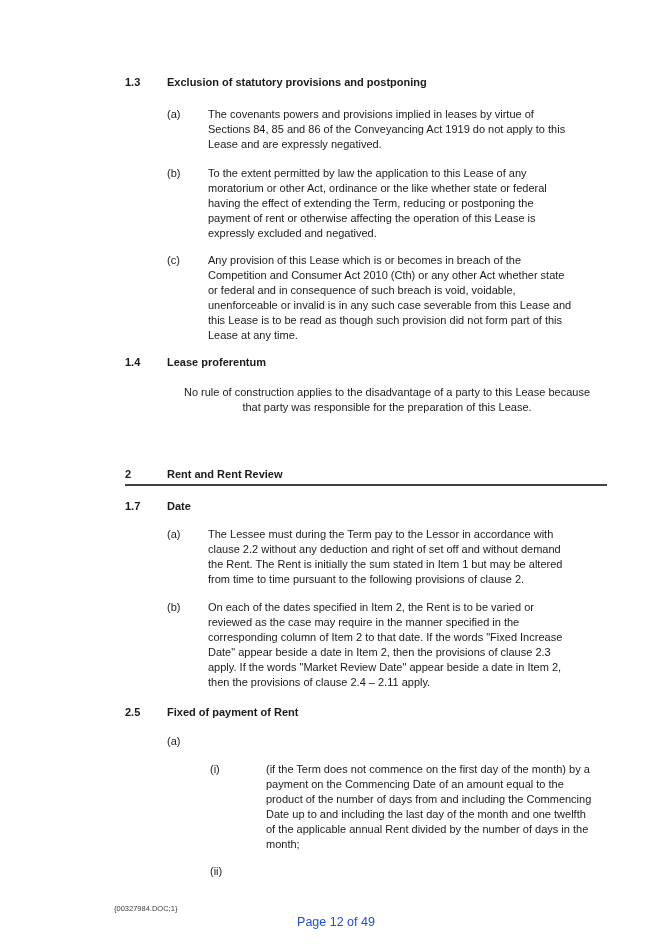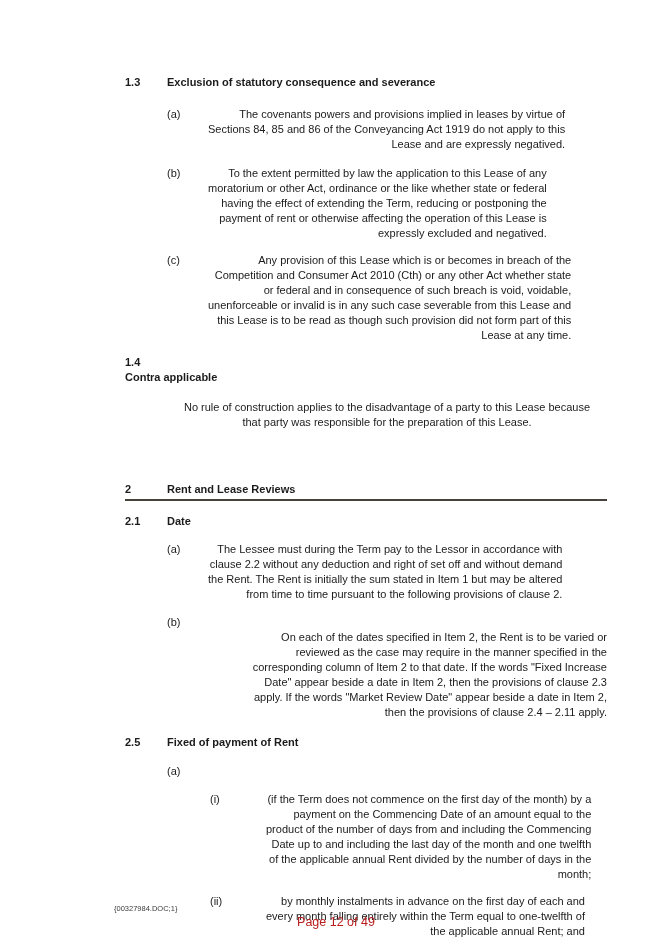--- a/index.html
+++ b/index.html
@@ -41,28 +41,28 @@
   .item {
     display: flex;
     margin-left: 42px;
   }
   .item .marker { width: 41px; flex: none; }
   .subitem {
     display: flex;
     margin-left: 85px;
   }
   .subitem .marker { width: 56px; flex: none; }
-  .para-text { white-space: pre; text-align: right; }
+  .para-text { white-space: pre; }
   .body-indent {
     margin-left: 42px;
     white-space: pre;
   }
   
   .mb17 { margin-bottom: 17px; }
-  .mb15 { margin-bottom: 15px; flex-direction: column; }
+  .mb15 { margin-bottom: 15px; }
   .mb14 { margin-bottom: 14px; }
   .mb13 { margin-bottom: 13px; }
   .mb12 { margin-bottom: 12px; }
   .mb52 { margin-bottom: 52px; text-align: center; }
   .footer-doc-code {
     position: absolute;
     left: 93px;
     top: 904px;
     font-size: 7.5px;
     line-height: 9px;
@@ -70,32 +70,32 @@
     padding-left: 21px;
   }
   .footer-page-number {
     position: absolute;
     left: 95px;
     top: 915px;
     width: 482px;
     text-align: center;
     font-size: 12.5px;
     line-height: 15px;
-    color: #b91c1c;
+    color: #1d4ed8;
   }
 </style>
 </head>
 <body>
 
 <div class="page">
   <div class="content">
 
     <div class="clause-head mb17">
       <span class="num">1.3</span>
-      <span class="title">Exclusion of statutory consequence and severance</span>
+      <span class="title">Exclusion of statutory provisions and postponing</span>
     </div>
 
     <div class="item mb14">
       <span class="marker">(a)</span>
       <div class="para-text">The covenants powers and provisions implied in leases by virtue of
 Sections 84, 85 and 86 of the Conveyancing Act 1919 do not apply to this
 Lease and are expressly negatived.</div>
     </div>
 
     <div class="item mb12">
@@ -112,33 +112,33 @@
       <div class="para-text">Any provision of this Lease which is or becomes in breach of the
 Competition and Consumer Act 2010 (Cth) or any other Act whether state
 or federal and in consequence of such breach is void, voidable,
 unenforceable or invalid is in any such case severable from this Lease and
 this Lease is to be read as though such provision did not form part of this
 Lease at any time.</div>
     </div>
 
     <div class="clause-head mb15">
       <span class="num">1.4</span>
-      <span class="title">Contra applicable</span>
+      <span class="title">Lease proferentum</span>
     </div>
 
     <div class="body-indent mb52">No rule of construction applies to the disadvantage of a party to this Lease because
 that party was responsible for the preparation of this Lease.</div>
 
     <div class="section-head mb13">
       <span class="num">2</span>
-      <span class="title">Rent and Lease Reviews</span>
+      <span class="title">Rent and Rent Review</span>
     </div>
 
     <div class="clause-head mb13">
-      <span class="num">2.1</span>
+      <span class="num">1.7</span>
       <span class="title">Date</span>
     </div>
 
     <div class="item mb13">
       <span class="marker">(a)</span>
       <div class="para-text">The Lessee must during the Term pay to the Lessor in accordance with
 clause 2.2 without any deduction and right of set off and without demand
 the Rent. The Rent is initially the sum stated in Item 1 but may be altered
 from time to time pursuant to the following provisions of clause 2.</div>
     </div>
@@ -167,22 +167,19 @@
       <div class="para-text">(if the Term does not commence on the first day of the month) by a
 payment on the Commencing Date of an amount equal to the
 product of the number of days from and including the Commencing
 Date up to and including the last day of the month and one twelfth
 of the applicable annual Rent divided by the number of days in the
 month;</div>
     </div>
 
     <div class="subitem">
       <span class="marker">(ii)</span>
-      <div class="para-text">by monthly instalments in advance on the first day of each and
-every month falling entirely within the Term equal to one-twelfth of
-the applicable annual Rent; and</div>
     </div>
 
   </div>
 
   <div class="footer-doc-code">{00327984.DOC;1}</div>
   <div class="footer-page-number">Page 12 of 49</div>
 </div>
 
 </body></html>

